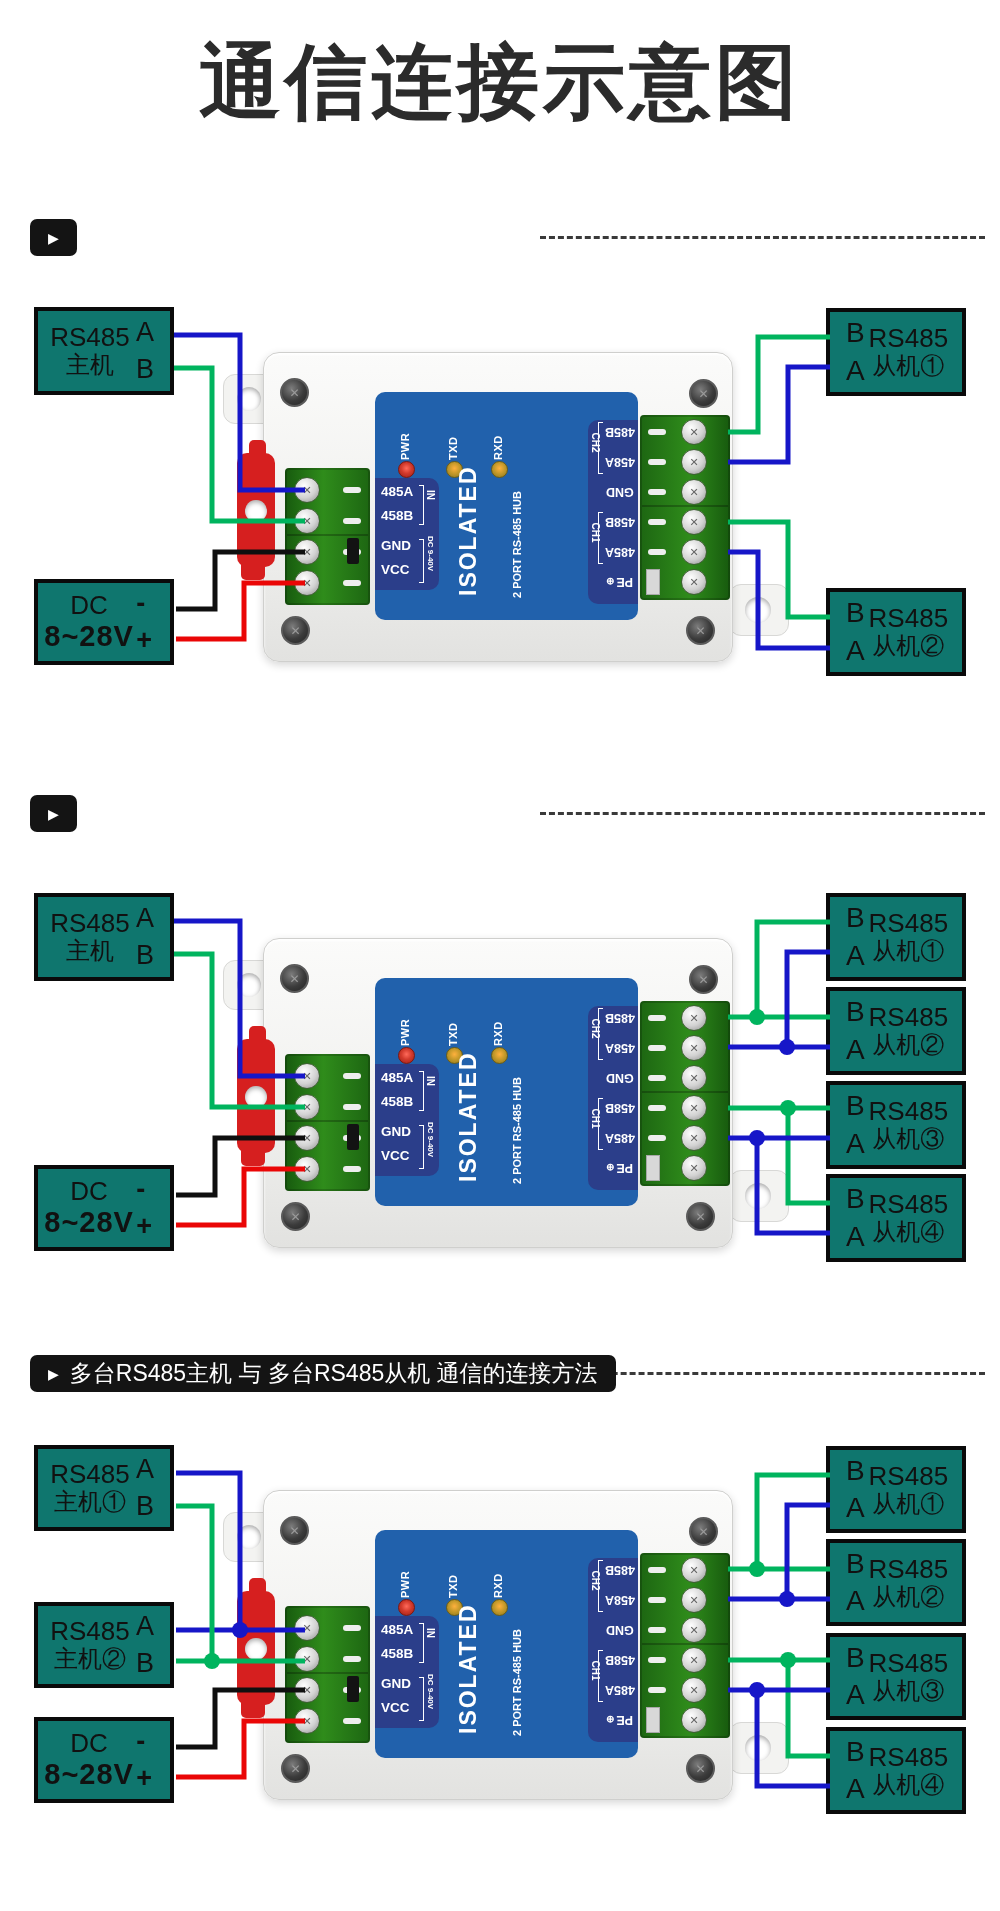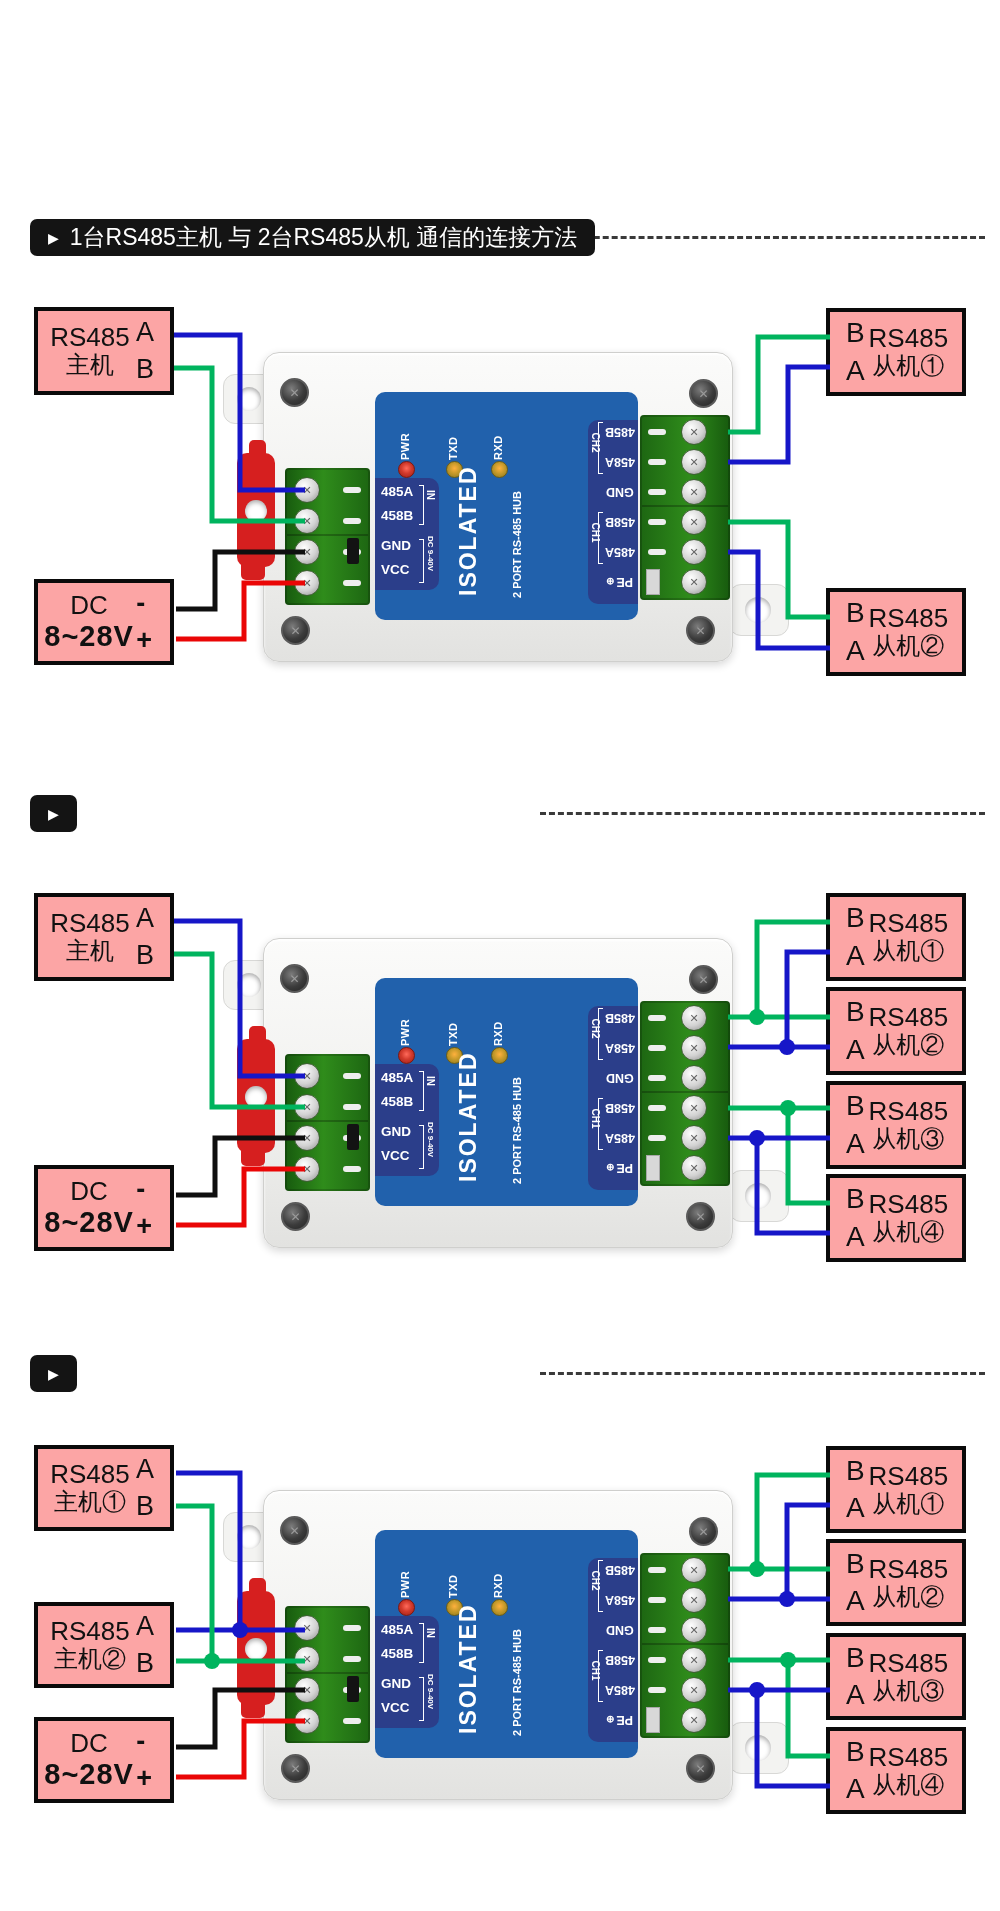--- a/index.html
+++ b/index.html
@@ -8,21 +8,21 @@
   .title{position:absolute;top:28px;left:0;width:100%;text-align:center;
          font-size:82px;font-weight:bold;letter-spacing:4px;color:#2b2b2b;}
 
   
   .sec-head{position:absolute;left:30px;height:37px;background:#141414;border-radius:7px;
             color:#fff;display:flex;align-items:center;gap:11px;padding:0 18px;font-size:23px;z-index:6;}
   .sec-head .marker{font-size:14px;line-height:1;}
   .sec-dash{position:absolute;left:540px;width:445px;height:0;border-top:3px dashed #3a3a3a;z-index:4;}
 
   
-  .iobox{position:absolute;background:#fca5a5;border:4px solid #0a0a0a;box-sizing:border-box;
+  .iobox{position:absolute;background:#0f766e;border:4px solid #0a0a0a;box-sizing:border-box;
          display:flex;align-items:stretch;z-index:10;}
   .iobox .names{flex:1;display:flex;flex-direction:column;justify-content:center;
                 text-align:center;line-height:1.12;font-size:26px;}
   .iobox .names .cn{font-size:24px;}
   .iobox .ports{display:flex;flex-direction:column;justify-content:space-evenly;font-size:27px;}
   .master{padding:0 16px 0 6px;}
   .slavebox{padding:0 10px 0 16px;}
   .slavebox .ports{font-size:28px;}
   .dcbox{padding:0 18px 0 4px;}
   .dcbox .names .l2big{font-size:29px;font-weight:bold;letter-spacing:1px;}
@@ -84,25 +84,25 @@
   .seam{position:absolute;left:2px;right:2px;height:2px;background:rgba(0,0,0,.25);}
   .jumper{position:absolute;left:84px;top:186px;width:12px;height:26px;background:#131313;border-radius:2px;z-index:4;}
   .petab{position:absolute;left:6px;top:154px;width:14px;height:26px;background:#d8d8d8;border:1px solid #a8a8a8;box-sizing:border-box;}
 
   .wires{position:absolute;left:0;top:0;z-index:40;pointer-events:none;}
 </style>
 </head>
 <body>
 
 <div class="page">
+  <div class="title">通信连接示意图</div>
 
   <div class="sec-dash" style="top:236px"></div>
   <div class="sec-head" style="top:219px">
     <span class="marker">▶</span>
-    <span>1台RS485主机 与 2台RS485从机 通信的连接方法</span>
   </div>
 
   <div class="iobox master" style="left:34px;top:307px;width:140px;height:88px">
     <div class="names">
       <span>RS485</span>
       <span class="cn">主机</span>
     </div>
     <div class="ports">
       <span>A</span>
       <span>B</span>
@@ -382,20 +382,21 @@
       <div class="slot" style="left:8px;top:104px"></div>
       <div class="slot" style="left:8px;top:134px"></div>
       <div class="petab"></div>
       <div class="seam" style="top:90px"></div>
     </div>
   </div>
 
   <div class="sec-dash" style="top:1372px"></div>
   <div class="sec-head" style="top:1355px">
     <span class="marker">▶</span>
+    <span>多台RS485主机 与 多台RS485从机 通信的连接方法</span>
   </div>
 
   <div class="iobox master" style="left:34px;top:1445px;width:140px;height:86px">
     <div class="names">
       <span>RS485</span>
       <span class="cn">主机①</span>
     </div>
     <div class="ports">
       <span>A</span>
       <span>B</span>

